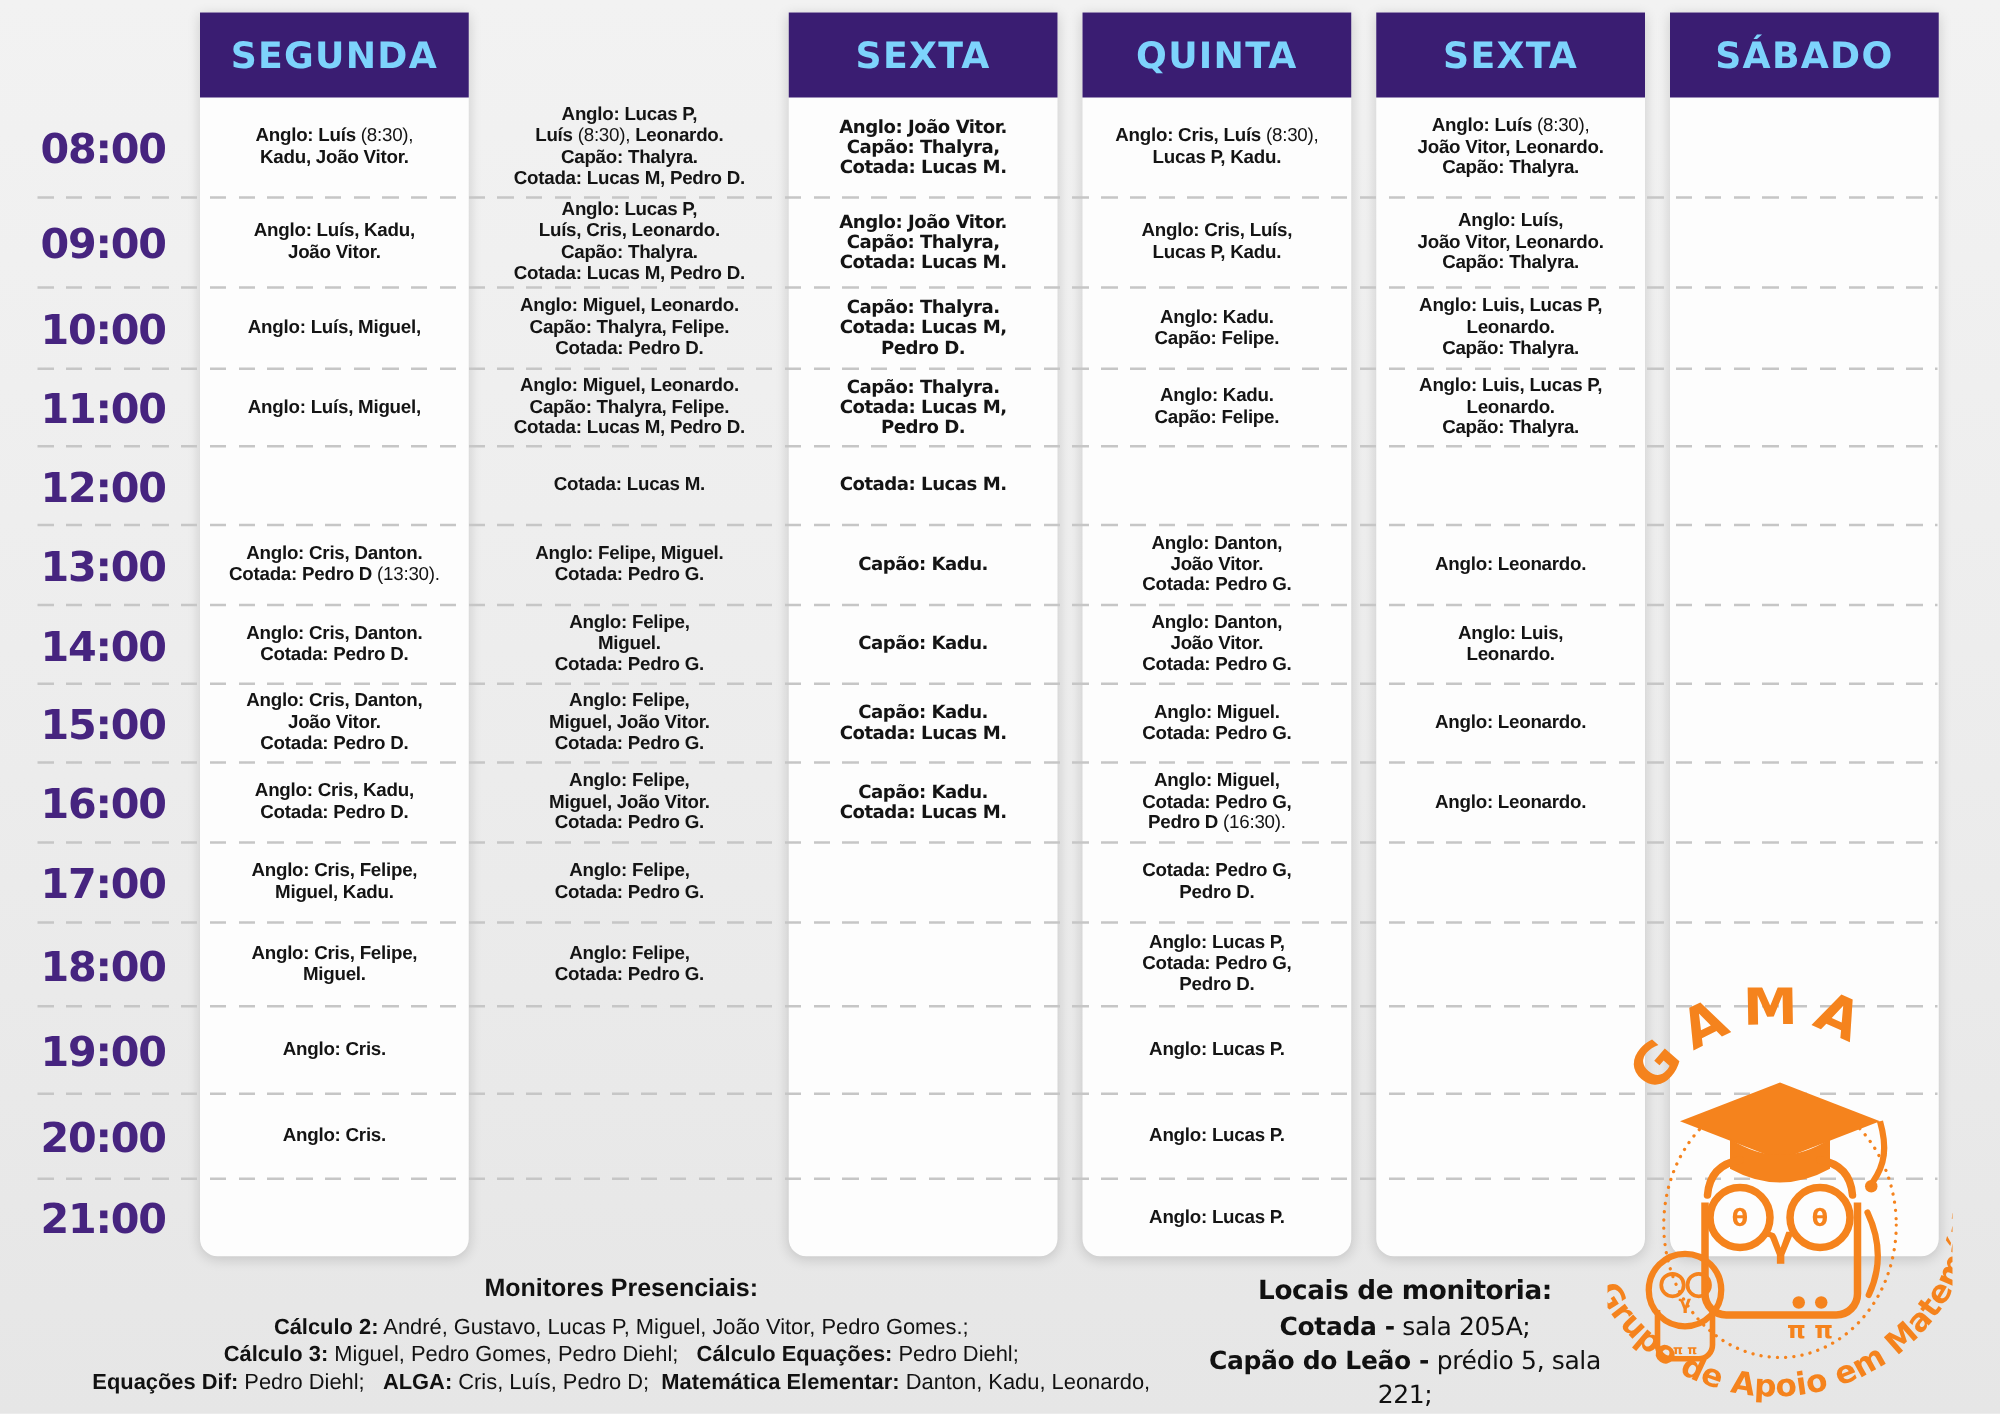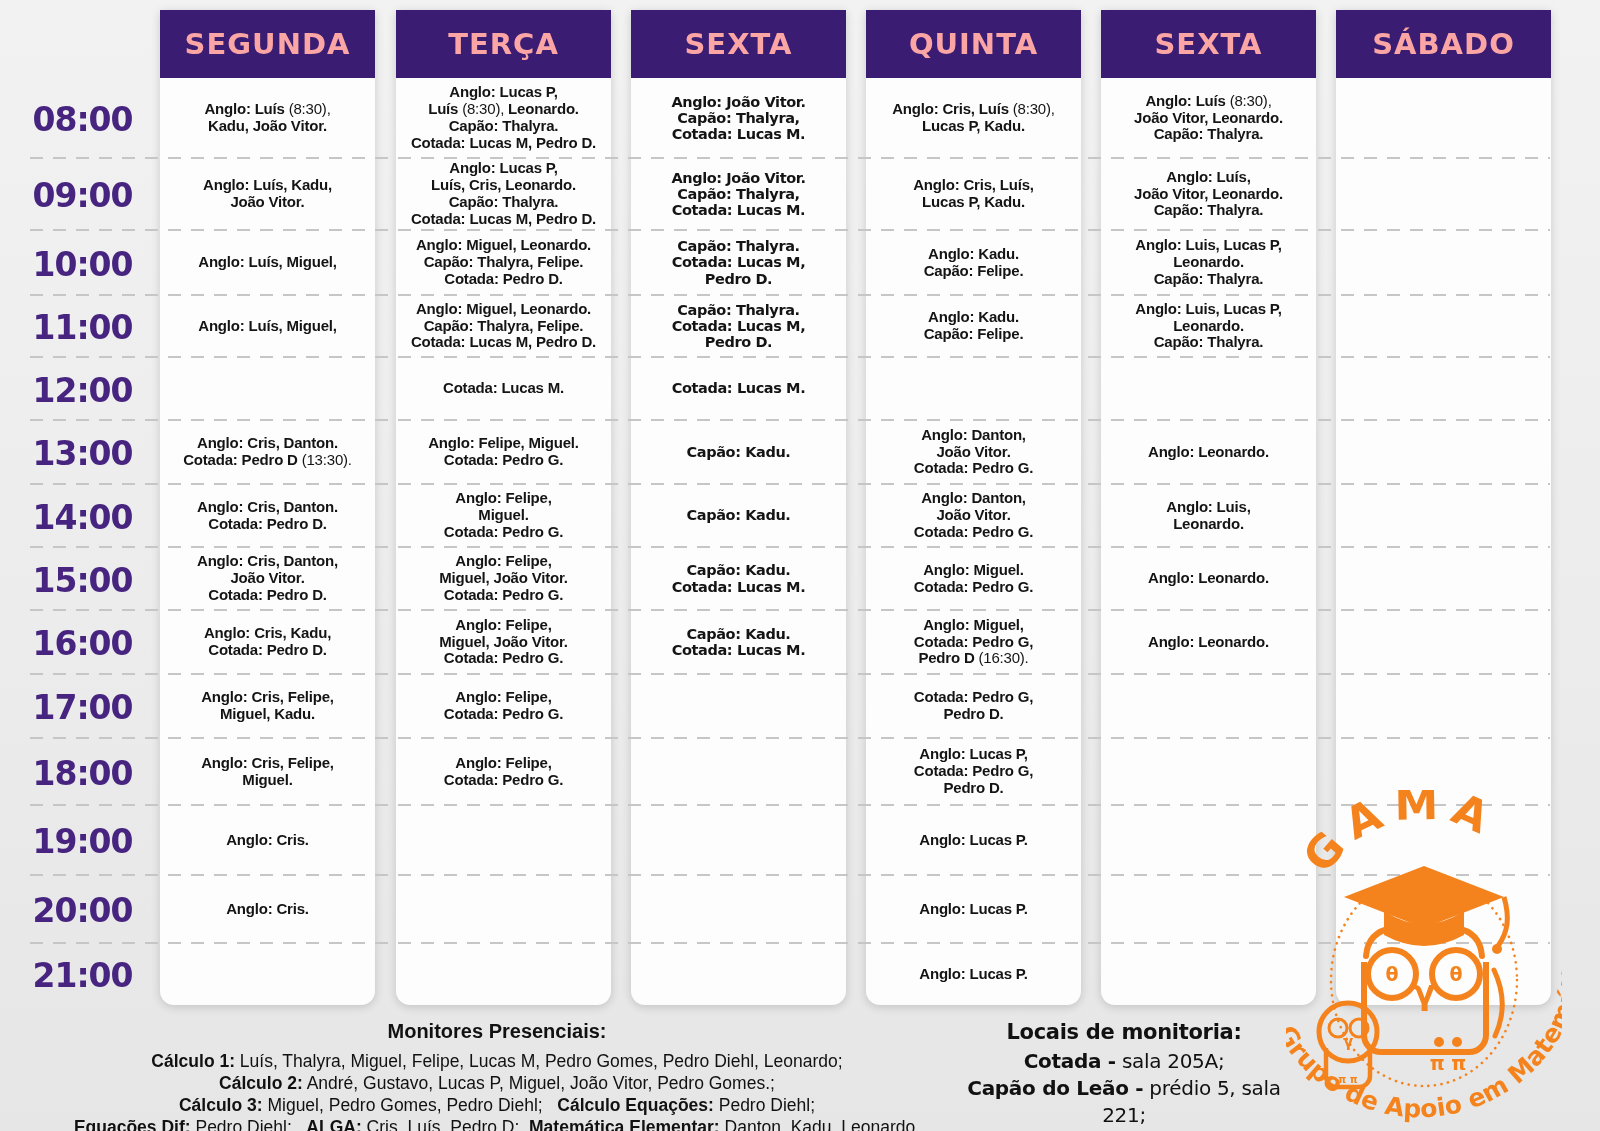--- a/index.html
+++ b/index.html
@@ -12,21 +12,21 @@
   .page{position:absolute;inset:0;}
 
   
   .card{
     position:absolute;top:10px;height:995px;width:215px;
     background:#fdfdfd;border-radius:0 0 14px 14px;
     box-shadow:0 2px 10px rgba(0,0,0,.16);
     z-index:1;
   }
   .card-header{
-    height:68px;background:#3a1d72;color:#fca5a5;
+    height:68px;background:#3a1d72;color:#7dd3fc;
     display:flex;align-items:center;justify-content:center;
     font-family:"DejaVu Sans","Liberation Sans",sans-serif;
     font-weight:bold;font-size:29px;letter-spacing:1px;
   }
 
   
   .dash{
     position:absolute;left:30px;width:1520px;height:2px;z-index:2;
     background:repeating-linear-gradient(to right,#c6c6c6 0 13px,transparent 13px 23px);
   }
@@ -77,25 +77,20 @@
 </head>
 <body>
 
 <div class="page">
 
   <div class="card" style="left:160px">
     <div class="card-header">
         <span>SEGUNDA</span>
       </div>
   </div>
-  <div class="card" style="left:396px">
-    <div class="card-header">
-        <span>TERÇA</span>
-      </div>
-  </div>
   <div class="card" style="left:631px">
     <div class="card-header">
         <span>SEXTA</span>
       </div>
   </div>
   <div class="card" style="left:866px">
     <div class="card-header">
         <span>QUINTA</span>
       </div>
   </div>
@@ -295,21 +290,20 @@
       <div class="dash" style="top: 942px;"></div>
       <div class="time" style="top: 975px;">21:00</div>
       <div class="cell" style="left: 868px; top: 944px; width: 211px; height: 60px;">
         <div><span>Anglo: Lucas P.</span></div>
       </div>
     </div>
 
   <div class="foot-left">
     <div class="ft-title">Monitores Presenciais:</div>
     <div id="monitor-lines">
-        <div class="ft-line"><b>Cálculo 1:</b><span> Luís, Thalyra, Miguel, Felipe, Lucas M, Pedro Gomes, Pedro Diehl, Leonardo;</span></div>
         <div class="ft-line"><b>Cálculo 2:</b><span> André, Gustavo, Lucas P, Miguel, João Vitor, Pedro Gomes.;</span></div>
         <div class="ft-line"><b>Cálculo 3:</b><span> Miguel, Pedro Gomes, Pedro Diehl;&nbsp;&nbsp; </span><b>Cálculo Equações:</b><span> Pedro Diehl;</span></div>
         <div class="ft-line"><b>Equações Dif:</b><span> Pedro Diehl;&nbsp;&nbsp; </span><b>ALGA:</b><span> Cris, Luís, Pedro D;&nbsp; </span><b>Matemática Elementar:</b><span> Danton, Kadu, Leonardo,</span></div>
       </div>
   </div>
 
   <div class="foot-right">
     <div class="ft-title">Locais de monitoria:</div>
     <div id="location-lines">
         <div class="ft-line"><b>Cotada -</b><span> sala 205A;</span></div>

